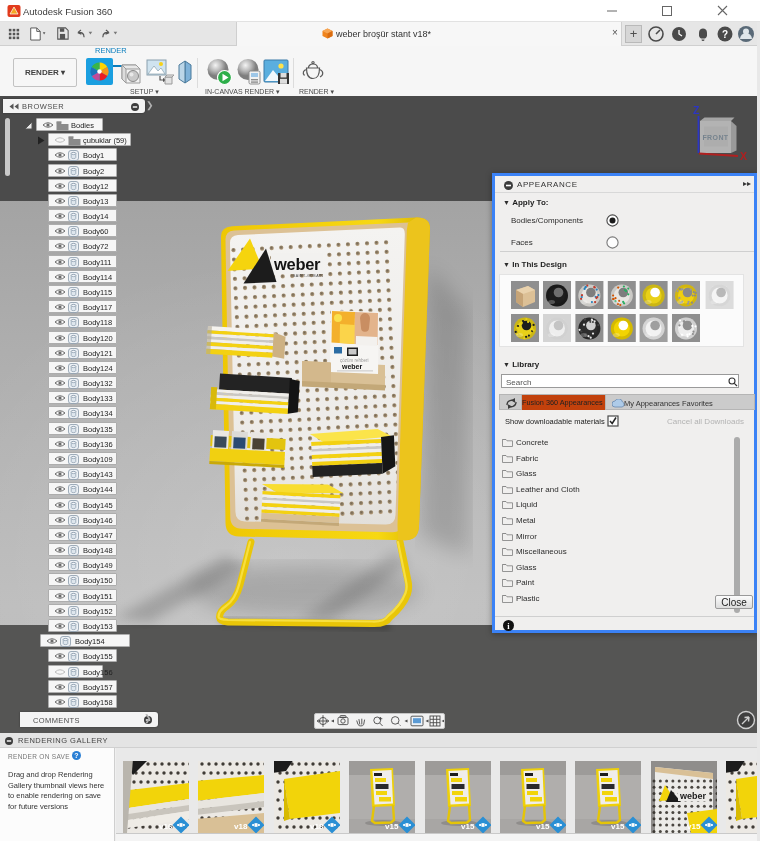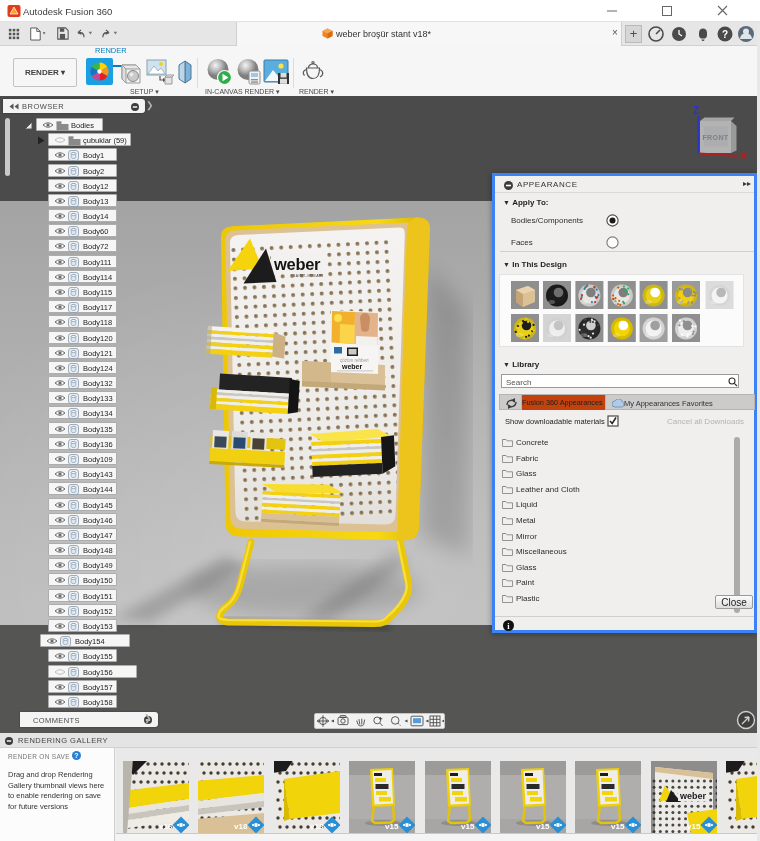--- a/index.html
+++ b/index.html
@@ -1311,21 +1311,21 @@
           <path d="M1 5 Q6 0.5 11 5 Q6 9.5 1 5 Z" fill="none" stroke="#6a6a6a" stroke-width="1"></path>
           <circle cx="6" cy="5" r="1.6" fill="#6a6a6a"></circle>
         </svg>
         <svg class="chip-ic" style="left:19px" width="11" height="11" viewBox="0 0 11 11">
           <rect x="0.5" y="0.5" width="10" height="10" rx="2.5" fill="#eef2f6" stroke="#8899aa" stroke-width="0.8"></rect>
           <path d="M3.2 3.5 a2.3 1.1 0 0 1 4.6 0 l0 4 a2.3 1.1 0 0 1 -4.6 0 Z" fill="#dfe7ee" stroke="#8899aa" stroke-width="0.7"></path>
           <ellipse cx="5.5" cy="3.5" rx="2.3" ry="1.1" fill="#f4f7fa" stroke="#8899aa" stroke-width="0.7"></ellipse>
         </svg>
         <div class="t">Body155</div>
       </div>
-      <div class="brow" style="left:48px;top:568.5px;width:89px">
+      <div class="brow" style="left:48px;top:568.5px;width:55px">
         <svg class="chip-ic" style="left:5px" width="12" height="10" viewBox="0 0 12 10">
           <path d="M1 5 Q6 0.5 11 5 Q6 9.5 1 5 Z" fill="none" stroke="#bdbdbd" stroke-width="1"></path>
           <circle cx="6" cy="5" r="1.6" fill="none"></circle>
         </svg>
         <svg class="chip-ic" style="left:19px" width="11" height="11" viewBox="0 0 11 11">
           <rect x="0.5" y="0.5" width="10" height="10" rx="2.5" fill="#eef2f6" stroke="#8899aa" stroke-width="0.8"></rect>
           <path d="M3.2 3.5 a2.3 1.1 0 0 1 4.6 0 l0 4 a2.3 1.1 0 0 1 -4.6 0 Z" fill="#dfe7ee" stroke="#8899aa" stroke-width="0.7"></path>
           <ellipse cx="5.5" cy="3.5" rx="2.3" ry="1.1" fill="#f4f7fa" stroke="#8899aa" stroke-width="0.7"></ellipse>
         </svg>
         <div class="t">Body156</div>

